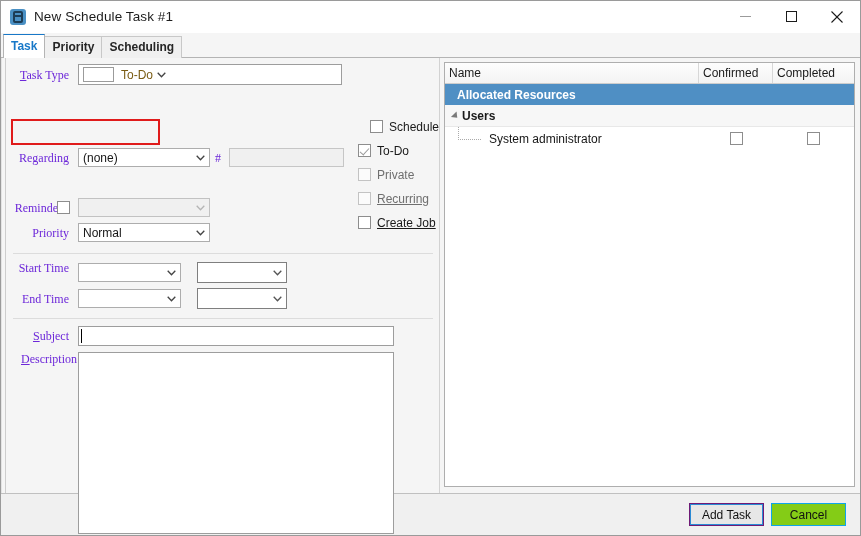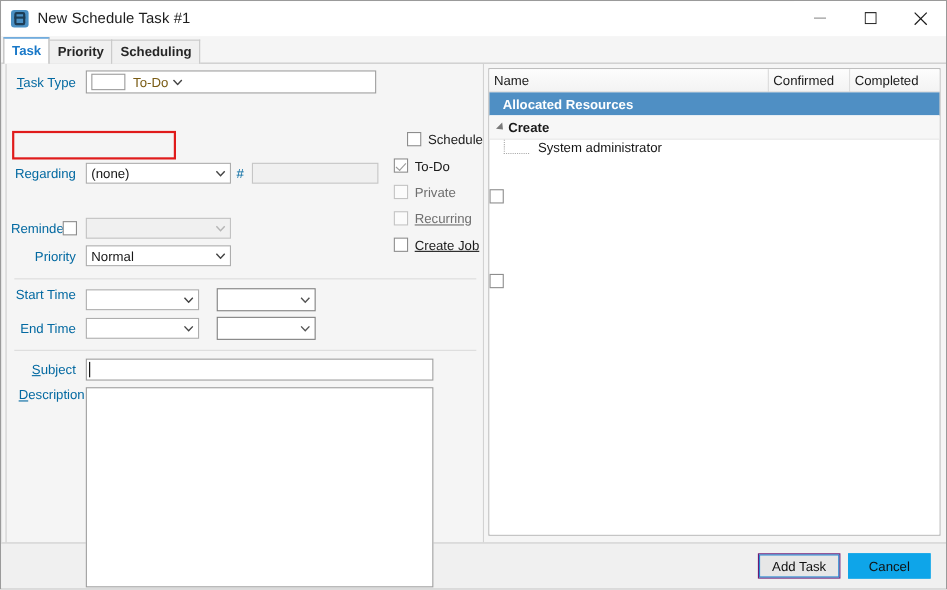--- a/index.html
+++ b/index.html
@@ -157,23 +157,24 @@
     left: 0; top: 0; bottom: 0;
     width: 1px;
     background: #e3e3e3;
   }
 
   
   .abs { position: absolute; }
 
   .lbl {
     font-size: 12px;
-    color: #0369a1;
+    color: #6d28d9;
     text-align: right;
     white-space: nowrap;
+    font-family: Liberation Serif, serif;
   }
   .lbl u { text-decoration: underline; }
 
   
   .combo {
     box-sizing: border-box;
     border: 1px solid #9d9d9d;
     background: #ffffff;
     display: flex;
     align-items: center;
@@ -337,25 +338,24 @@
     border-left: 5px solid #7a7a7a;
     border-top: 4px solid transparent;
     border-bottom: 4px solid transparent;
     transform: rotate(45deg);
     margin-right: 4px;
     flex: 0 0 auto;
   }
   .data-row {
     height: 23px;
     display: flex;
-    align-items: flex-start;
+    align-items: center;
     font-size: 12px;
     color: #161616;
     position: relative;
-    flex-direction: column;
   }
   .tree-dots {
     position: absolute;
     left: 13px; top: 0;
     width: 22px; height: 12px;
     border-left: 1px dotted #aaa;
     border-bottom: 1px dotted #aaa;
   }
   .gcell { box-sizing: border-box; display: flex; align-items: center; }
   .gcell.center { justify-content: center; }
@@ -377,21 +377,21 @@
     padding-right: 14px;
     box-sizing: border-box;
   }
   .btn {
     height: 23px;
     min-width: 75px;
     padding: 0 10px;
     box-sizing: border-box;
     font-size: 12px;
     color: #111;
-    background: #0ea5e9;
+    background: #84cc16;
     border: 1px solid #0ea5e9;
     display: flex;
     align-items: center;
     justify-content: center;
     margin-left: 7px;
   }
   .btn.primary {
     background: #e7e7e7;
     border: 1px solid #701a75;
     outline: 1px solid #2a8ad4;
@@ -575,21 +575,21 @@
           <div class="gh" style="flex:1 1 auto; min-width:0;">Name</div>
           <div class="gh" style="flex:0 0 74px;">Confirmed</div>
           <div class="gh" style="flex:0 0 81px;">Completed</div>
         </div>
 
         <div id="grid-caption">Allocated Resources</div>
 
         <div id="grid-body">
           <div class="group-row">
             <span class="tri"></span>
-            <span>Create</span>
+            <span>Users</span>
           </div>
           <div class="data-row">
             <span class="tree-dots"></span>
             <span class="gcell" style="flex:1 1 auto; min-width:0; padding-left:44px;">System administrator</span>
             <span class="gcell center" style="flex:0 0 74px;">
               <span class="gridcb"></span>
             </span>
             <span class="gcell center" style="flex:0 0 81px;">
               <span class="gridcb"></span>
             </span>

